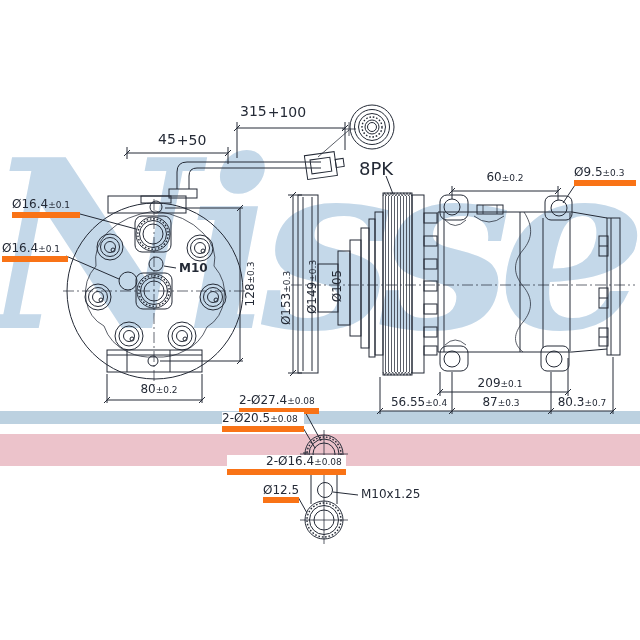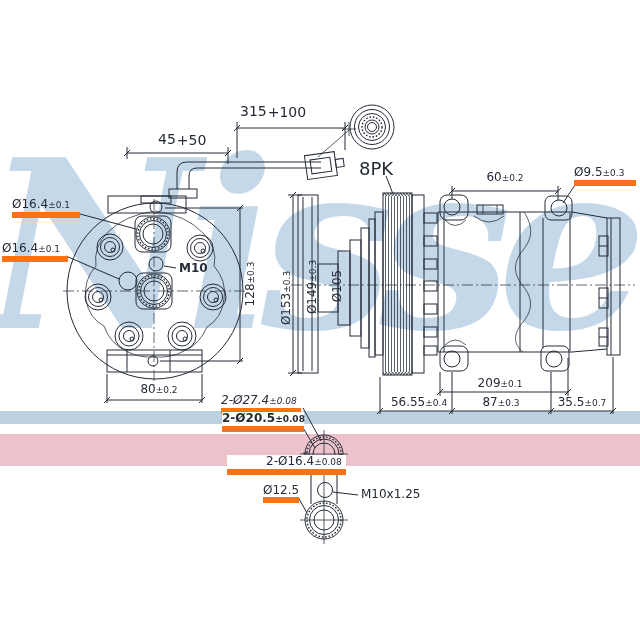--- a/index.html
+++ b/index.html
@@ -302,26 +302,26 @@
   <div class="lbl ctr" style="left:500px;top:384px;">
     <span>209</span><span class="tol">±0.1</span>
   </div>
   <div class="lbl ctr" style="left:419px;top:403px;">
     <span>56.55</span><span class="tol">±0.4</span>
   </div>
   <div class="lbl ctr" style="left:501px;top:403px;">
     <span>87</span><span class="tol">±0.3</span>
   </div>
   <div class="lbl ctr" style="left:582px;top:403px;">
-    <span>35.5</span><span class="tol">±0.7</span>
-  </div>
-  <div class="lbl u" style="left:221px;top:394px;width:80px;font-style:italic;">
+    <span>80.3</span><span class="tol">±0.7</span>
+  </div>
+  <div class="lbl u" style="left:239px;top:394px;width:80px;">
     <span>2-Ø27.4</span><span class="tol">±0.08</span>
   </div>
-  <div class="lbl u bgw" style="left:222px;top:412px;width:80px;font-weight:bold;">
+  <div class="lbl u bgw" style="left:222px;top:412px;width:80px;">
     <span>2-Ø20.5</span><span class="tol">±0.08</span>
   </div>
   <div class="lbl u bgw" style="left:227px;top:455px;width:78px;padding-left:39px;">
     <span>2-Ø16.4</span><span class="tol">±0.08</span>
   </div>
   <div class="lbl u" style="left:263px;top:484px;width:36px;">
     <span>Ø12.5</span>
   </div>
   <div class="lbl" style="left:361px;top:488px;">
     <span>M10x1.25</span>

